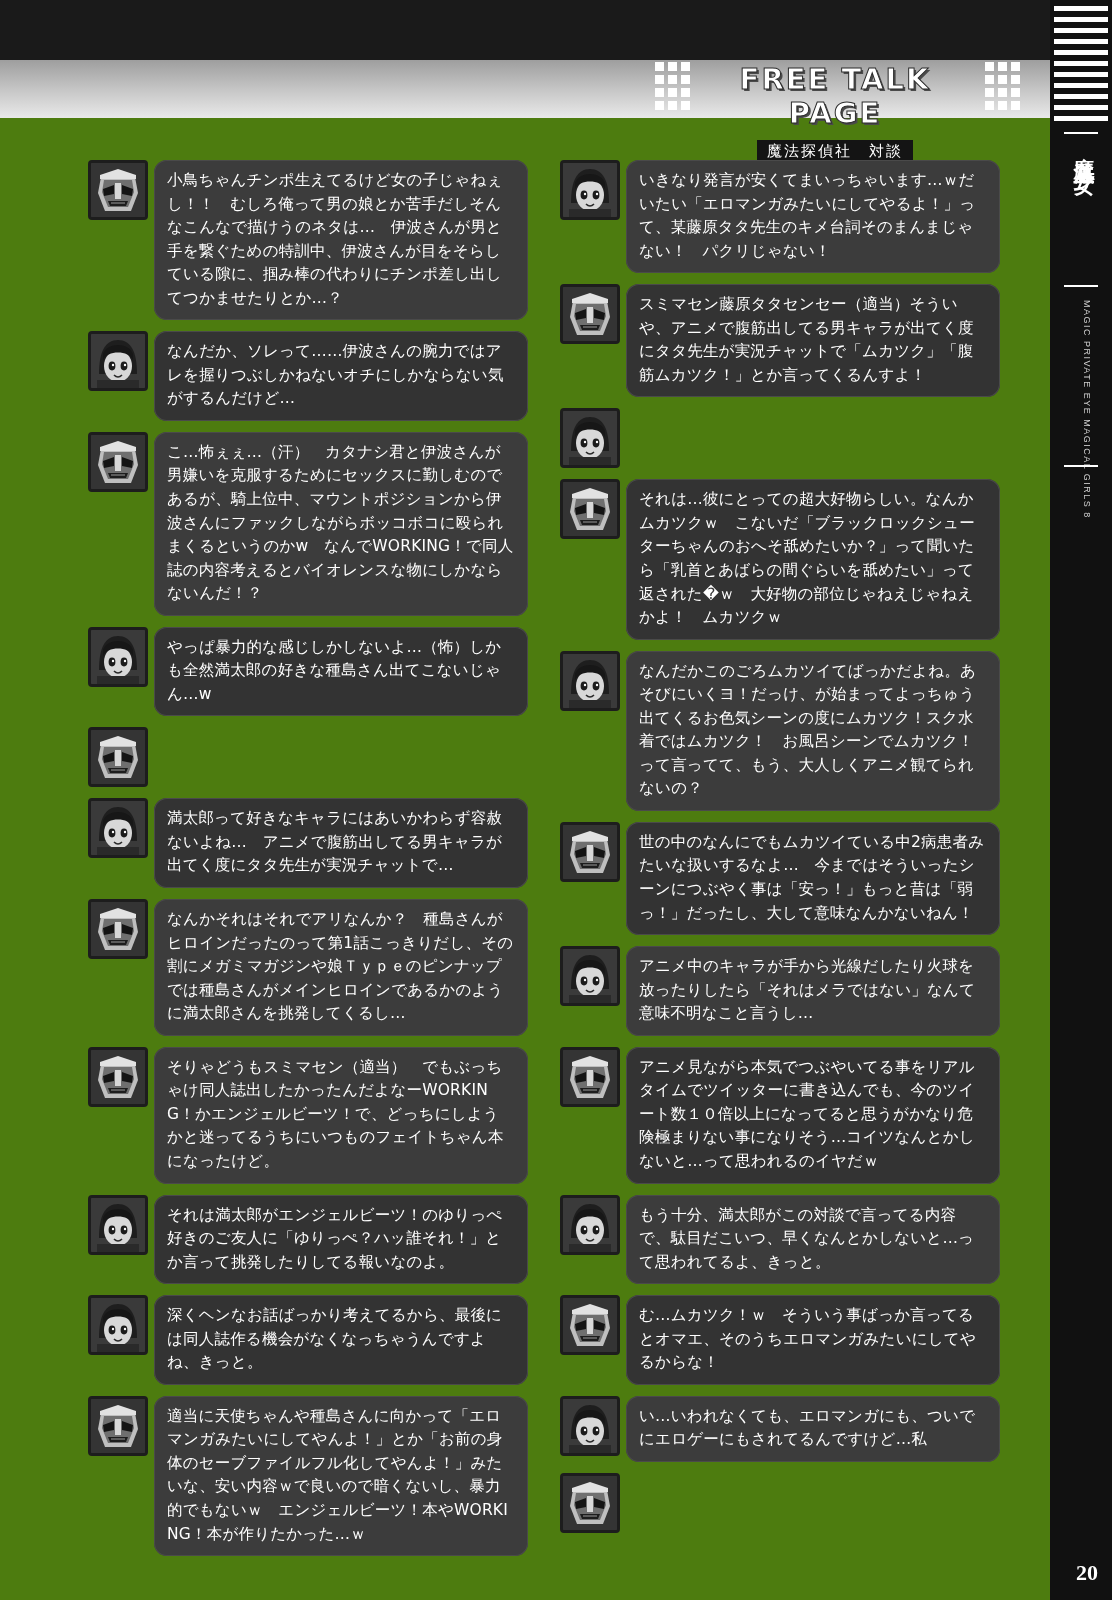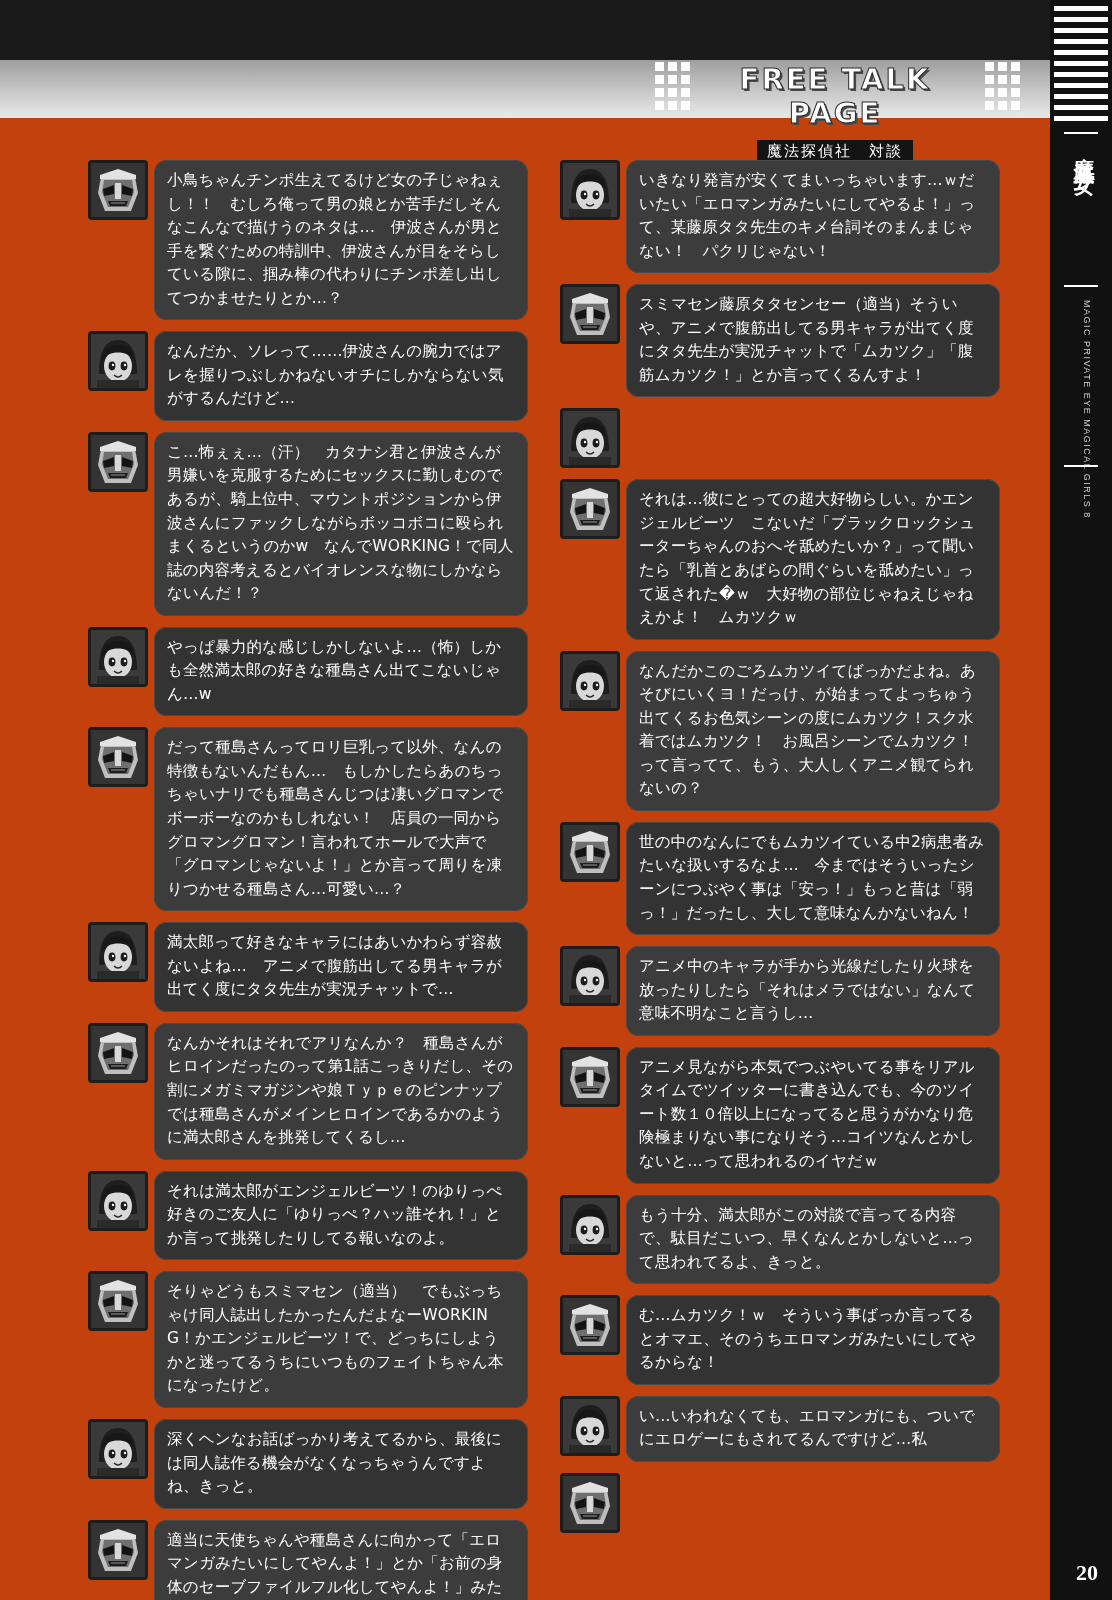--- a/index.html
+++ b/index.html
@@ -14,21 +14,21 @@
     font-family: "DejaVu Sans", sans-serif;
     overflow: hidden;
   }
 
   
   #page {
     position: absolute;
     left: 0; top: 0;
     width: 1112px;
     height: 1600px;
-    background: #c2410c;
+    background: #4d7c0f;
   }
 
   
   .top-band {
     position: absolute;
     left: 0; top: 0;
     width: 1050px;
     height: 118px;
     background: linear-gradient(180deg,#7c7c7c 0%, #8d8d8d 40%, #c9c9c9 78%, #e9e9e9 100%);
   }
@@ -329,21 +329,20 @@
             <path d="M10 14 L44 14 L47 30 L40 48 L14 48 L7 30 Z" fill="#bfbfbf"></path>
             <path d="M13 17 L41 17 L43 29 L37 44 L17 44 L11 29 Z" fill="#6f6f6f"></path>
             <path d="M12 26 L23 22 L23 31 L13 33 Z" fill="#141414"></path>
             <path d="M42 26 L31 22 L31 31 L41 33 Z" fill="#141414"></path>
             <rect x="24" y="20" width="6" height="16" fill="#d8d8d8"></rect>
             <path d="M17 38 L37 38 L35 43 L19 43 Z" fill="#1d1d1d"></path>
             <path d="M20 40 L34 40" stroke="#9a9a9a" stroke-width="1"></path>
             <path d="M9 12 L27 6 L45 12 L45 16 L9 16 Z" fill="#e2e2e2"></path>
           </svg>
         </div>
-        <div class="bubble">だって種島さんってロリ巨乳って以外、なんの特徴もないんだもん…　もしかしたらあのちっちゃいナリでも種島さんじつは凄いグロマンでボーボーなのかもしれない！　店員の一同からグロマングロマン！言われてホールで大声で「グロマンじゃないよ！」とか言って周りを凍りつかせる種島さん…可愛い…？</div>
       </div>
       <div class="bubble-row">
         <div class="avatar">
           <svg width="54" height="54" viewBox="0 0 54 54">
             <rect width="54" height="54" fill="#3a3a3a"></rect>
             <path d="M8 40 C8 18 14 6 27 6 C40 6 46 18 46 40 Z" fill="#1e1e1e"></path>
             <ellipse cx="27" cy="32" rx="14" ry="16" fill="#d8d8d8"></ellipse>
             <path d="M12 20 C16 8 38 8 42 20 L42 26 C38 16 16 16 12 26 Z" fill="#171717"></path>
             <ellipse cx="21" cy="32" rx="3.4" ry="4.4" fill="#1b1b1b"></ellipse>
             <ellipse cx="33" cy="32" rx="3.4" ry="4.4" fill="#1b1b1b"></ellipse>
@@ -367,49 +366,49 @@
             <path d="M17 38 L37 38 L35 43 L19 43 Z" fill="#1d1d1d"></path>
             <path d="M20 40 L34 40" stroke="#9a9a9a" stroke-width="1"></path>
             <path d="M9 12 L27 6 L45 12 L45 16 L9 16 Z" fill="#e2e2e2"></path>
           </svg>
         </div>
         <div class="bubble">なんかそれはそれでアリなんか？　種島さんがヒロインだったのって第1話こっきりだし、その割にメガミマガジンや娘Ｔｙｐｅのピンナップでは種島さんがメインヒロインであるかのように満太郎さんを挑発してくるし…</div>
       </div>
       <div class="bubble-row">
         <div class="avatar">
           <svg width="54" height="54" viewBox="0 0 54 54">
+            <rect width="54" height="54" fill="#343434"></rect>
+            <path d="M10 14 L44 14 L47 30 L40 48 L14 48 L7 30 Z" fill="#bfbfbf"></path>
+            <path d="M13 17 L41 17 L43 29 L37 44 L17 44 L11 29 Z" fill="#6f6f6f"></path>
+            <path d="M12 26 L23 22 L23 31 L13 33 Z" fill="#141414"></path>
+            <path d="M42 26 L31 22 L31 31 L41 33 Z" fill="#141414"></path>
+            <rect x="24" y="20" width="6" height="16" fill="#d8d8d8"></rect>
+            <path d="M17 38 L37 38 L35 43 L19 43 Z" fill="#1d1d1d"></path>
+            <path d="M20 40 L34 40" stroke="#9a9a9a" stroke-width="1"></path>
+            <path d="M9 12 L27 6 L45 12 L45 16 L9 16 Z" fill="#e2e2e2"></path>
+          </svg>
+        </div>
+        <div class="bubble">そりゃどうもスミマセン（適当）　でもぶっちゃけ同人誌出したかったんだよなーWORKING！かエンジェルビーツ！で、どっちにしようかと迷ってるうちにいつものフェイトちゃん本になったけど。</div>
+      </div>
+      <div class="bubble-row">
+        <div class="avatar">
+          <svg width="54" height="54" viewBox="0 0 54 54">
             <rect width="54" height="54" fill="#3a3a3a"></rect>
             <path d="M8 40 C8 18 14 6 27 6 C40 6 46 18 46 40 Z" fill="#1e1e1e"></path>
             <ellipse cx="27" cy="32" rx="14" ry="16" fill="#d8d8d8"></ellipse>
             <path d="M12 20 C16 8 38 8 42 20 L42 26 C38 16 16 16 12 26 Z" fill="#171717"></path>
             <ellipse cx="21" cy="32" rx="3.4" ry="4.4" fill="#1b1b1b"></ellipse>
             <ellipse cx="33" cy="32" rx="3.4" ry="4.4" fill="#1b1b1b"></ellipse>
             <circle cx="22" cy="31" r="1.2" fill="#ffffff"></circle>
             <circle cx="34" cy="31" r="1.2" fill="#ffffff"></circle>
             <path d="M23 41 Q27 45 31 41" stroke="#2a2a2a" stroke-width="1.6" fill="none"></path>
             <path d="M6 46 L48 46 L48 54 L6 54 Z" fill="#2a2a2a"></path>
           </svg>
         </div>
         <div class="bubble dark">それは満太郎がエンジェルビーツ！のゆりっぺ好きのご友人に「ゆりっぺ？ハッ誰それ！」とか言って挑発したりしてる報いなのよ。</div>
-      </div>
-      <div class="bubble-row">
-        <div class="avatar">
-          <svg width="54" height="54" viewBox="0 0 54 54">
-            <rect width="54" height="54" fill="#343434"></rect>
-            <path d="M10 14 L44 14 L47 30 L40 48 L14 48 L7 30 Z" fill="#bfbfbf"></path>
-            <path d="M13 17 L41 17 L43 29 L37 44 L17 44 L11 29 Z" fill="#6f6f6f"></path>
-            <path d="M12 26 L23 22 L23 31 L13 33 Z" fill="#141414"></path>
-            <path d="M42 26 L31 22 L31 31 L41 33 Z" fill="#141414"></path>
-            <rect x="24" y="20" width="6" height="16" fill="#d8d8d8"></rect>
-            <path d="M17 38 L37 38 L35 43 L19 43 Z" fill="#1d1d1d"></path>
-            <path d="M20 40 L34 40" stroke="#9a9a9a" stroke-width="1"></path>
-            <path d="M9 12 L27 6 L45 12 L45 16 L9 16 Z" fill="#e2e2e2"></path>
-          </svg>
-        </div>
-        <div class="bubble">そりゃどうもスミマセン（適当）　でもぶっちゃけ同人誌出したかったんだよなーWORKING！かエンジェルビーツ！で、どっちにしようかと迷ってるうちにいつものフェイトちゃん本になったけど。</div>
       </div>
       <div class="bubble-row">
         <div class="avatar">
           <svg width="54" height="54" viewBox="0 0 54 54">
             <rect width="54" height="54" fill="#3a3a3a"></rect>
             <path d="M8 40 C8 18 14 6 27 6 C40 6 46 18 46 40 Z" fill="#1e1e1e"></path>
             <ellipse cx="27" cy="32" rx="14" ry="16" fill="#d8d8d8"></ellipse>
             <path d="M12 20 C16 8 38 8 42 20 L42 26 C38 16 16 16 12 26 Z" fill="#171717"></path>
             <ellipse cx="21" cy="32" rx="3.4" ry="4.4" fill="#1b1b1b"></ellipse>
             <ellipse cx="33" cy="32" rx="3.4" ry="4.4" fill="#1b1b1b"></ellipse>
@@ -495,21 +494,21 @@
             <path d="M10 14 L44 14 L47 30 L40 48 L14 48 L7 30 Z" fill="#bfbfbf"></path>
             <path d="M13 17 L41 17 L43 29 L37 44 L17 44 L11 29 Z" fill="#6f6f6f"></path>
             <path d="M12 26 L23 22 L23 31 L13 33 Z" fill="#141414"></path>
             <path d="M42 26 L31 22 L31 31 L41 33 Z" fill="#141414"></path>
             <rect x="24" y="20" width="6" height="16" fill="#d8d8d8"></rect>
             <path d="M17 38 L37 38 L35 43 L19 43 Z" fill="#1d1d1d"></path>
             <path d="M20 40 L34 40" stroke="#9a9a9a" stroke-width="1"></path>
             <path d="M9 12 L27 6 L45 12 L45 16 L9 16 Z" fill="#e2e2e2"></path>
           </svg>
         </div>
-        <div class="bubble dark">それは…彼にとっての超大好物らしい。かエンジェルビーツ　こないだ「ブラックロックシューターちゃんのおへそ舐めたいか？」って聞いたら「乳首とあばらの間ぐらいを舐めたい」って返された�ｗ　大好物の部位じゃねえじゃねえかよ！　ムカツクｗ</div>
+        <div class="bubble dark">それは…彼にとっての超大好物らしい。なんかムカツクｗ　こないだ「ブラックロックシューターちゃんのおへそ舐めたいか？」って聞いたら「乳首とあばらの間ぐらいを舐めたい」って返された�ｗ　大好物の部位じゃねえじゃねえかよ！　ムカツクｗ</div>
       </div>
       <div class="bubble-row">
         <div class="avatar">
           <svg width="54" height="54" viewBox="0 0 54 54">
             <rect width="54" height="54" fill="#3a3a3a"></rect>
             <path d="M8 40 C8 18 14 6 27 6 C40 6 46 18 46 40 Z" fill="#1e1e1e"></path>
             <ellipse cx="27" cy="32" rx="14" ry="16" fill="#d8d8d8"></ellipse>
             <path d="M12 20 C16 8 38 8 42 20 L42 26 C38 16 16 16 12 26 Z" fill="#171717"></path>
             <ellipse cx="21" cy="32" rx="3.4" ry="4.4" fill="#1b1b1b"></ellipse>
             <ellipse cx="33" cy="32" rx="3.4" ry="4.4" fill="#1b1b1b"></ellipse>

